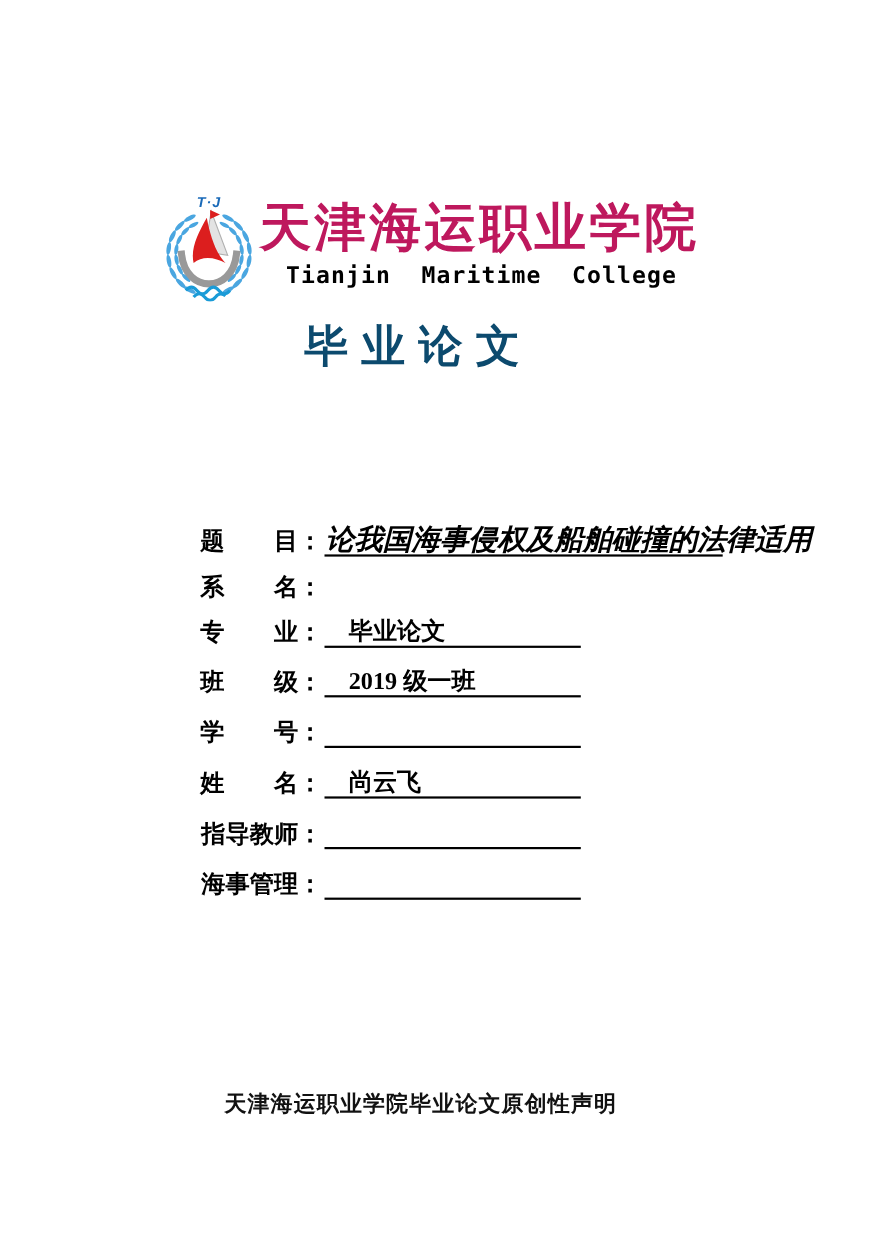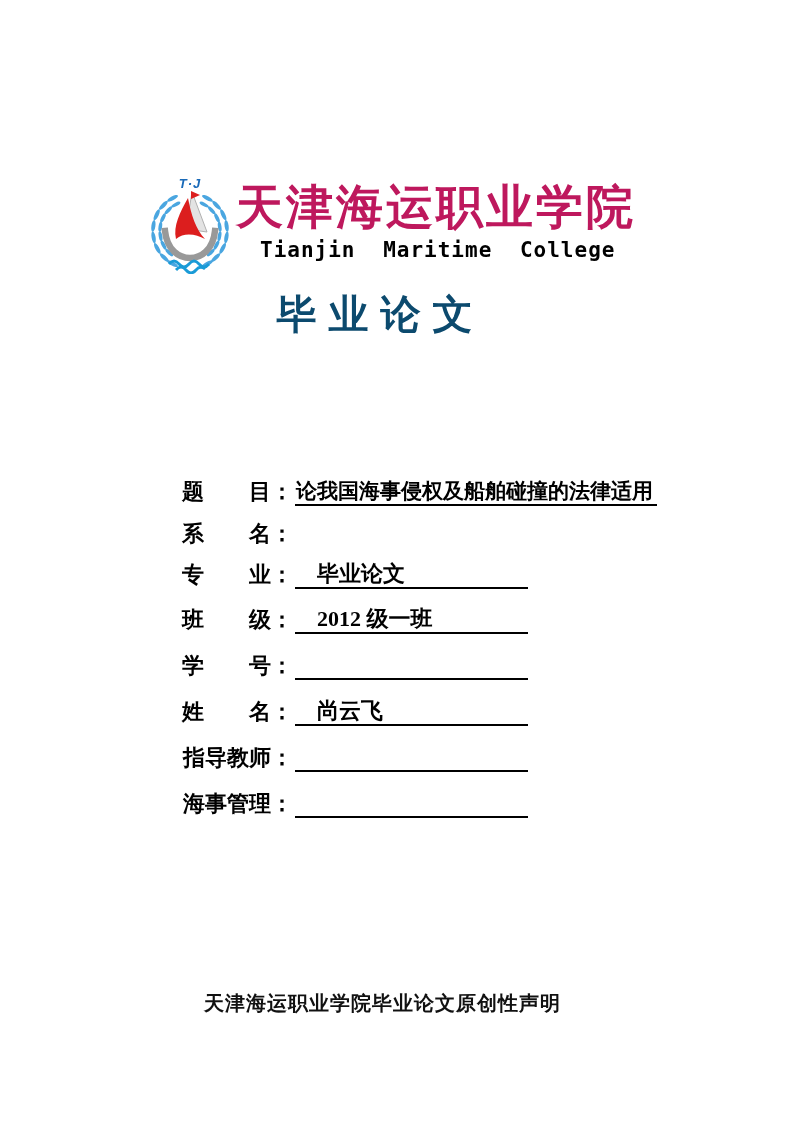--- a/index.html
+++ b/index.html
@@ -23,21 +23,21 @@
   
   .form-row{position:absolute;left:182px;height:32px;display:flex;
             align-items:flex-end;font-weight:bold;font-size:22px;line-height:28px;
             white-space:nowrap;}
   .lbl2{display:inline-flex;justify-content:space-between;width:89px;}
   .lbl4{display:inline-block;width:89px;text-align:right;}
   .colon{display:inline-block;}
   .val{border-bottom:2px solid #000;height:32px;display:flex;align-items:flex-end;
        box-sizing:border-box;margin-left:2px;}
   .val.normal{width:233px;padding-left:22px;}
-  .val.wide{width:362px;padding-left:1px;font-size:21px;letter-spacing:0;}
+  .val.wide{width:362px;padding-left:1px;font-size:26px;letter-spacing:0;font-style:italic;}
   .val .vtext{line-height:26px;}
 
   
   .statement{position:absolute;left:0;right:0;top:946px;text-align:center;
              font-size:20px;font-weight:bold;letter-spacing:1px;
              font-family:"Liberation Sans",sans-serif;color:#111;padding-left:16px;}
 </style>
 </head>
 <body>
 
@@ -130,21 +130,21 @@
     </span>
   </div>
 
   <div class="form-row" style="top:558px">
     <span class="lbl2">
       <span>班</span>
       <span>级</span>
     </span>
     <span class="colon">：</span>
     <span class="val normal">
-      <span class="vtext">2012 级一班</span>
+      <span class="vtext">2019 级一班</span>
     </span>
   </div>
 
   <div class="form-row" style="top:604px">
     <span class="lbl2">
       <span>学</span>
       <span>号</span>
     </span>
     <span class="colon">：</span>
     <span class="val normal">

